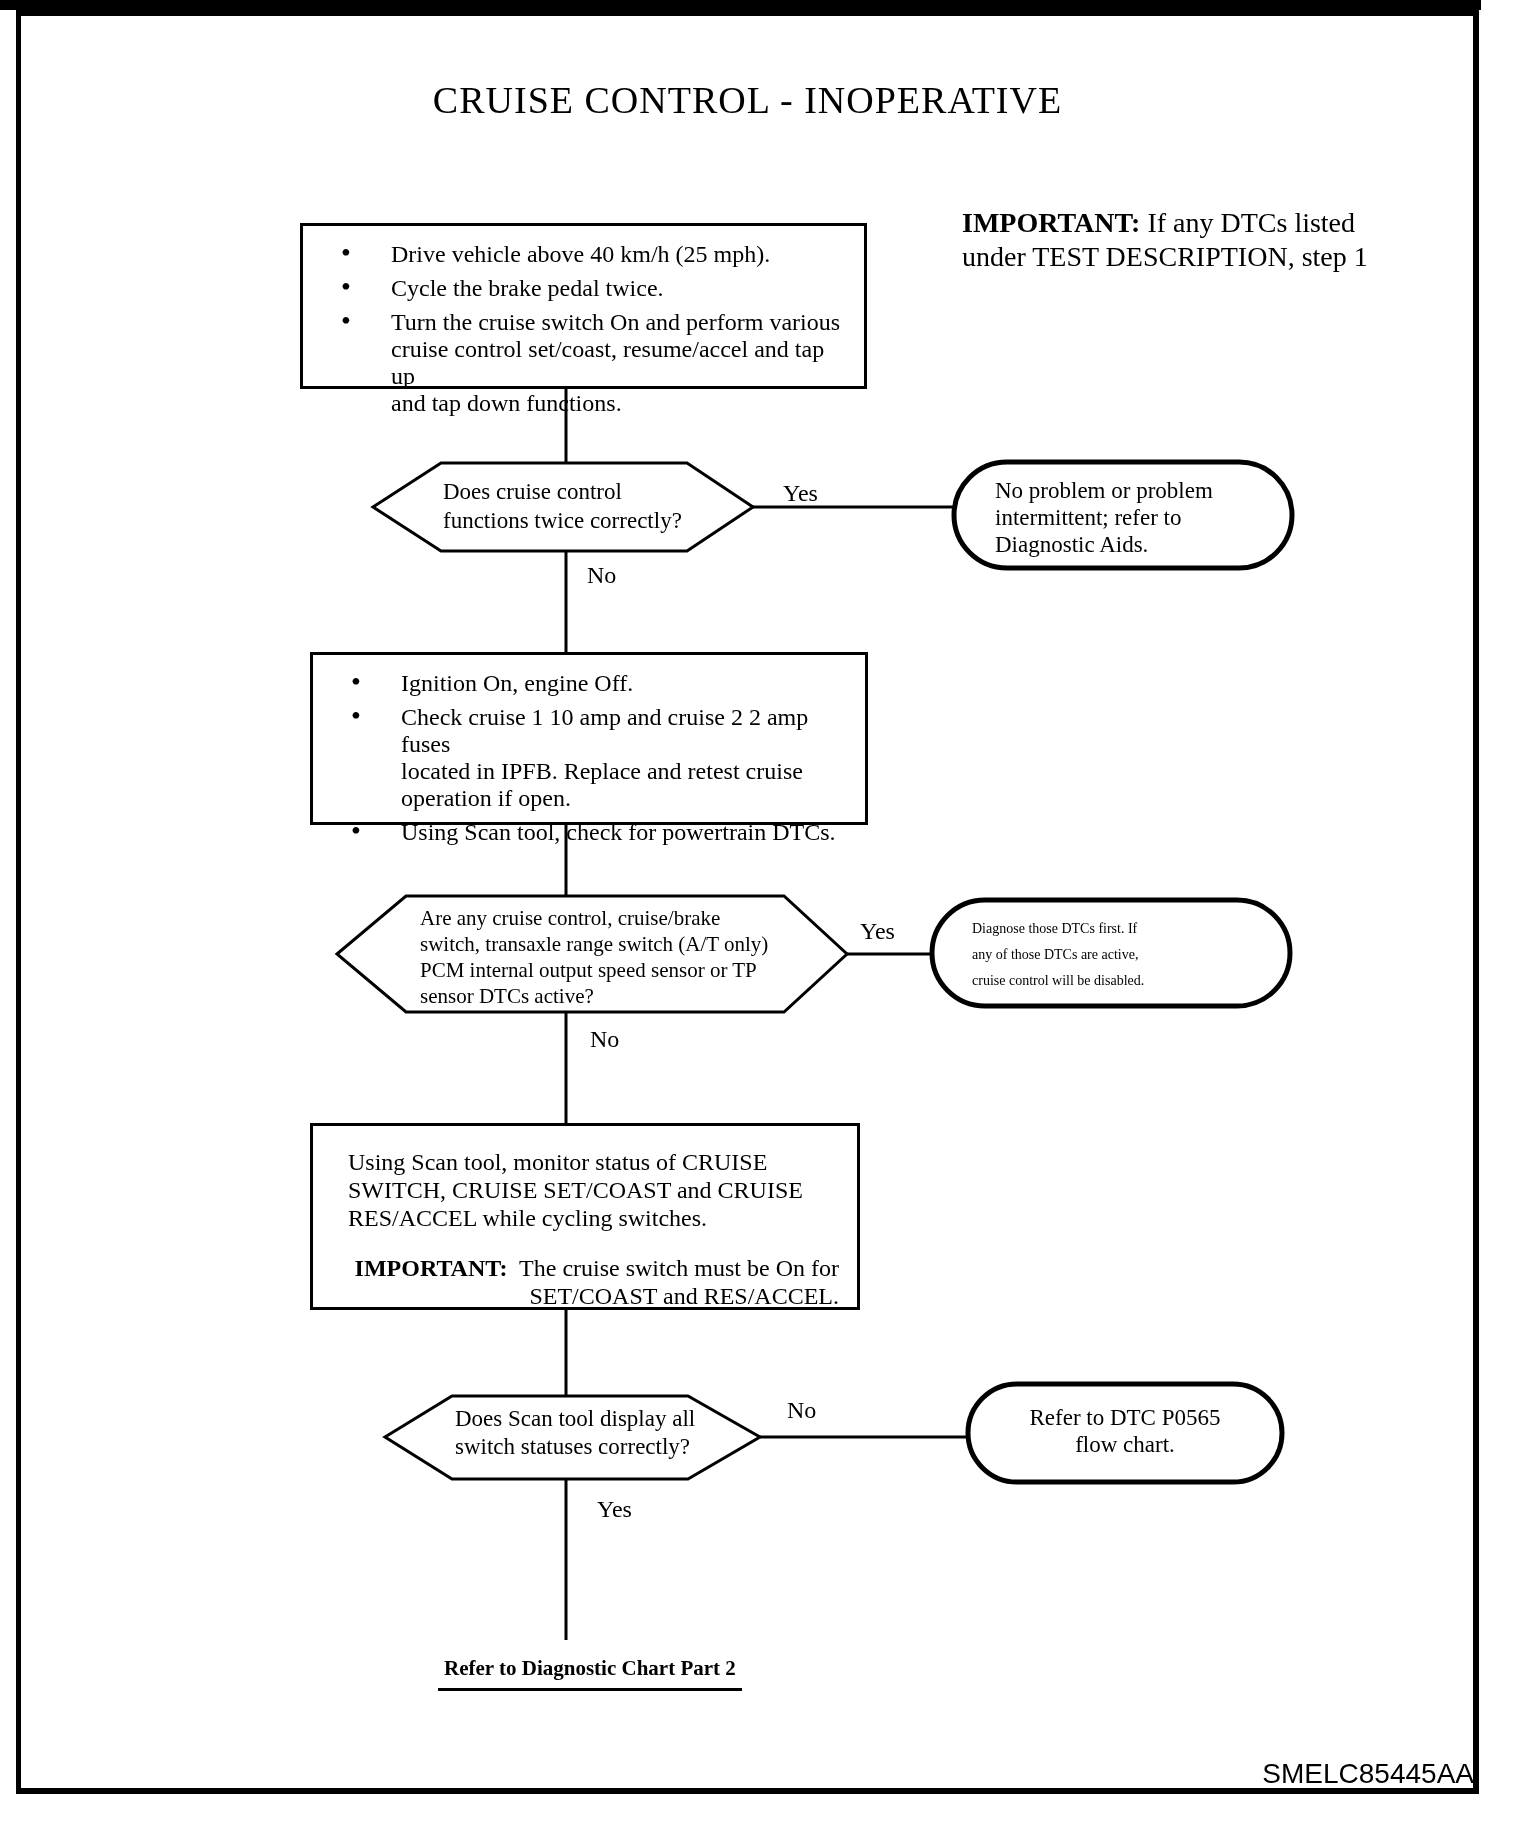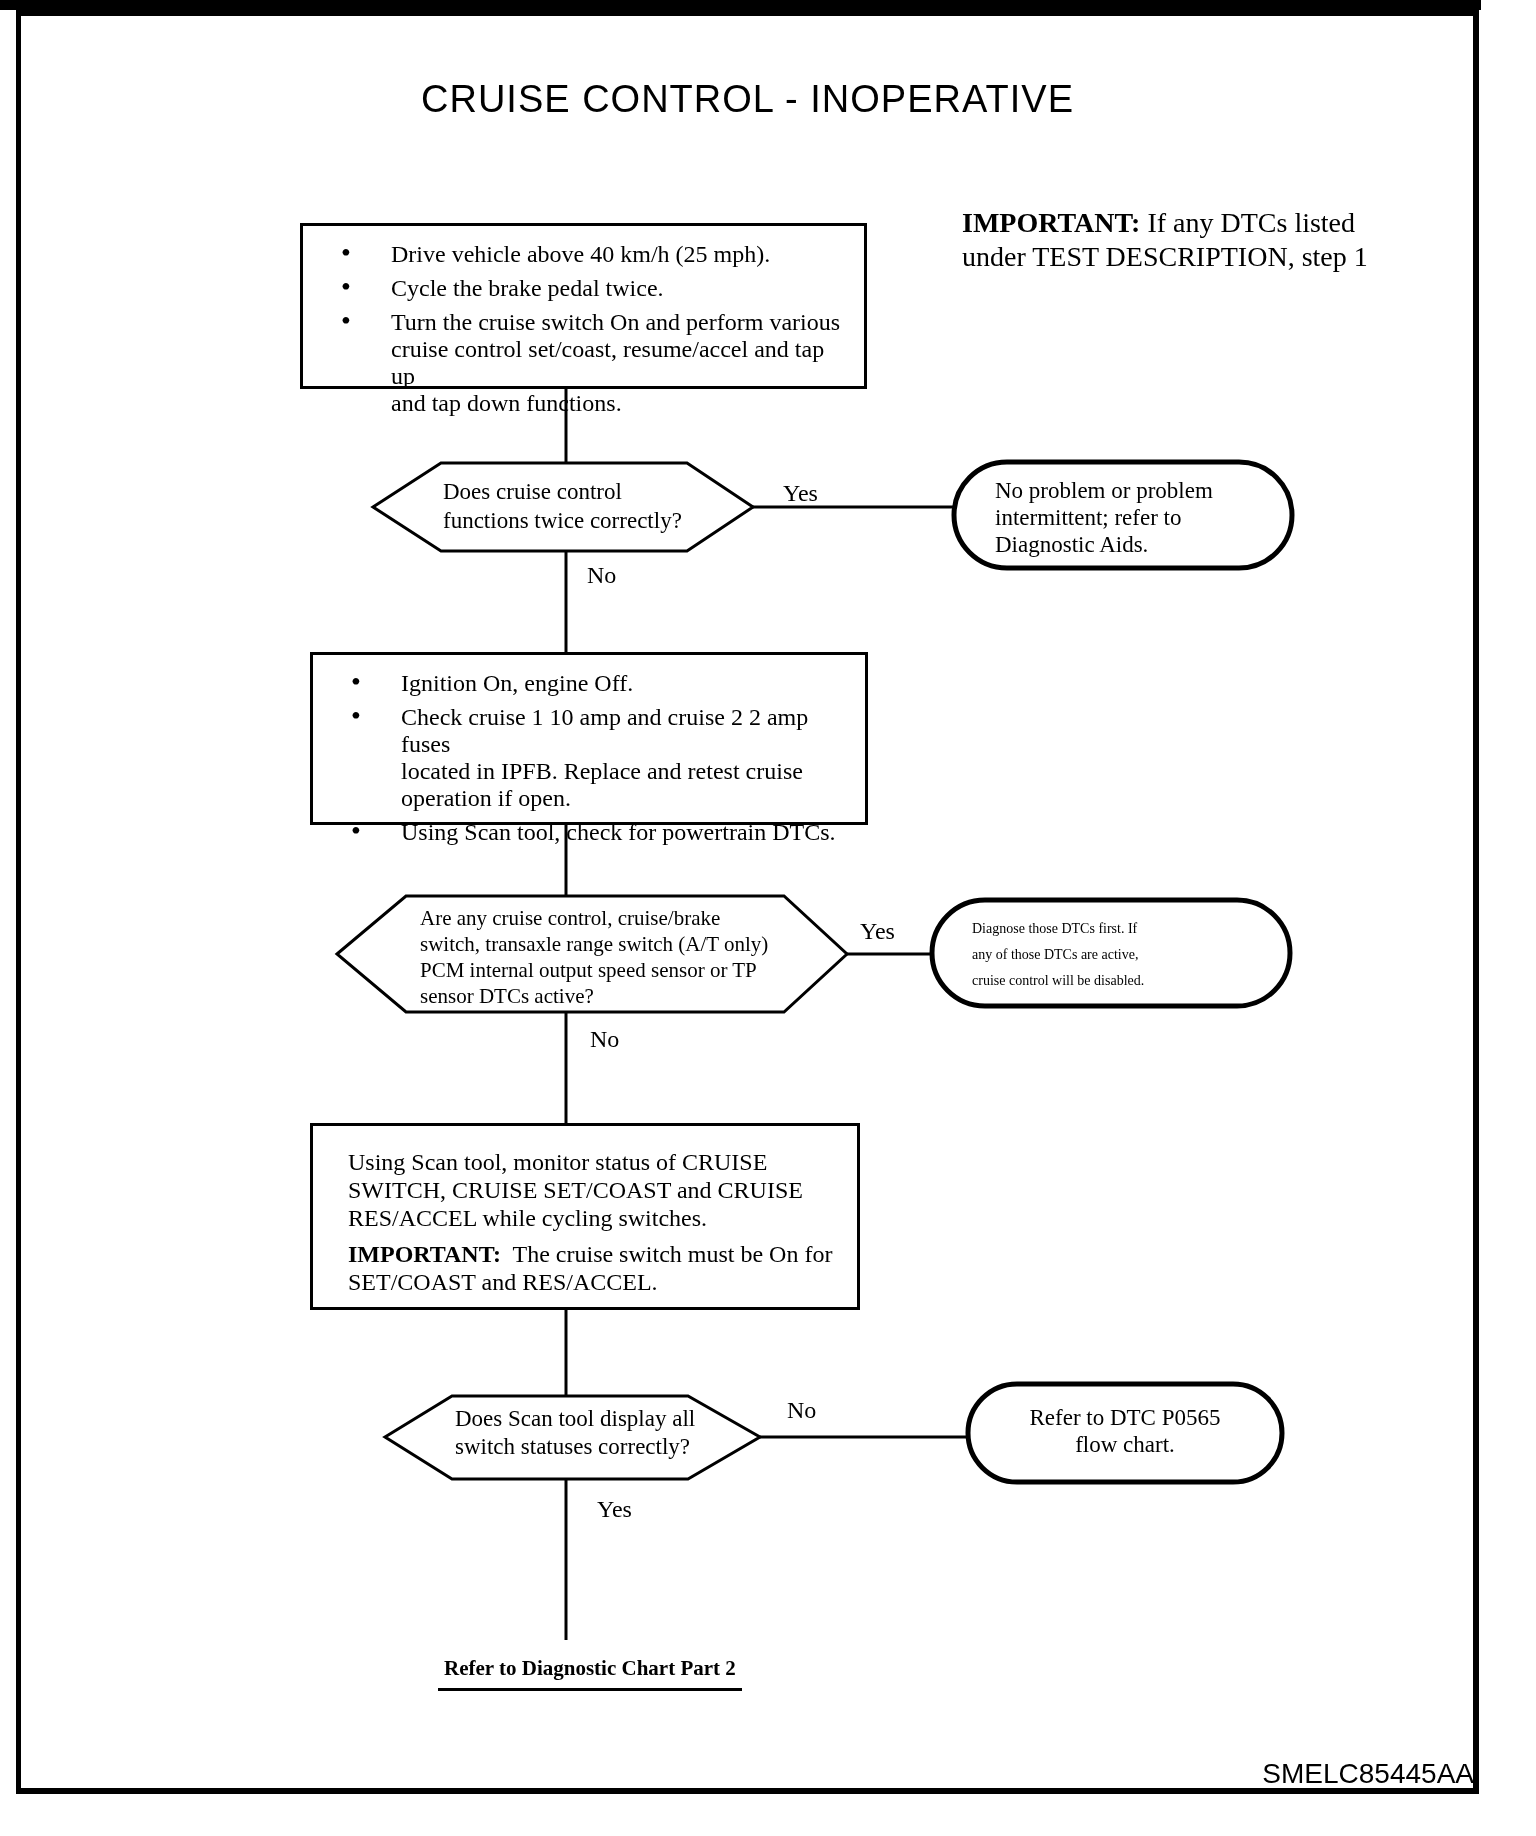--- a/index.html
+++ b/index.html
@@ -10,32 +10,32 @@
   .abs{position:absolute;}
   
   #topbar{left:0;top:6;width:1481px;height:10px;background:#000;}
   #frame{
     left:16px;top:6px;width:1463px;height:1788px;box-sizing:border-box;
     border:5px solid #000;border-top-width:10px;border-right-width:6px;border-bottom-width:6px;
   }
   
   #title{
     left:16px;top:78px;width:1463px;text-align:center;
-    font-family:Liberation Sans, sans-serif;font-size:38px;letter-spacing:1px;
+    font-family:Liberation Serif, serif;font-size:38px;letter-spacing:1px;
   }
   
   .pbox{box-sizing:border-box;border:3px solid #000;background:#fff;}
   #box1{left:300px;top:223px;width:567px;height:166px;}
   #box2{left:310px;top:652px;width:558px;height:173px;}
   #box3{left:310px;top:1123px;width:550px;height:187px;padding:22px 18px 0 35px;}
   .pbox ul{list-style:none;margin:15px 14px 0 8px;padding:0;font-size:24px;line-height:27px;}
   .pbox li{position:relative;padding-left:80px;margin-bottom:7px;}
   .pbox li::before{content:"\2022";position:absolute;left:30px;top:-2px;font-size:28px;}
   #box3 .para{font-size:24px;line-height:28px;}
-  #box3 .imp{margin-top:8px;font-size:24px;line-height:28px;}
+  #box3 .imp{margin-top:22px;font-size:24px;line-height:28px;text-align:right;}
   b{font-weight:bold;}
   
   #impnote{left:962px;top:206px;width:490px;font-size:28px;line-height:34px;}
   
   #shapes{left:0;top:0;width:1536px;height:1836px;pointer-events:none;}
   
   .dtext{font-size:23px;line-height:29px;}
   #d1text{left:443px;top:477px;width:320px;}
   #d2text{left:420px;top:905px;width:450px;font-size:21px;line-height:26px;}
   #d3text{left:455px;top:1405px;width:310px;line-height:28px;}

